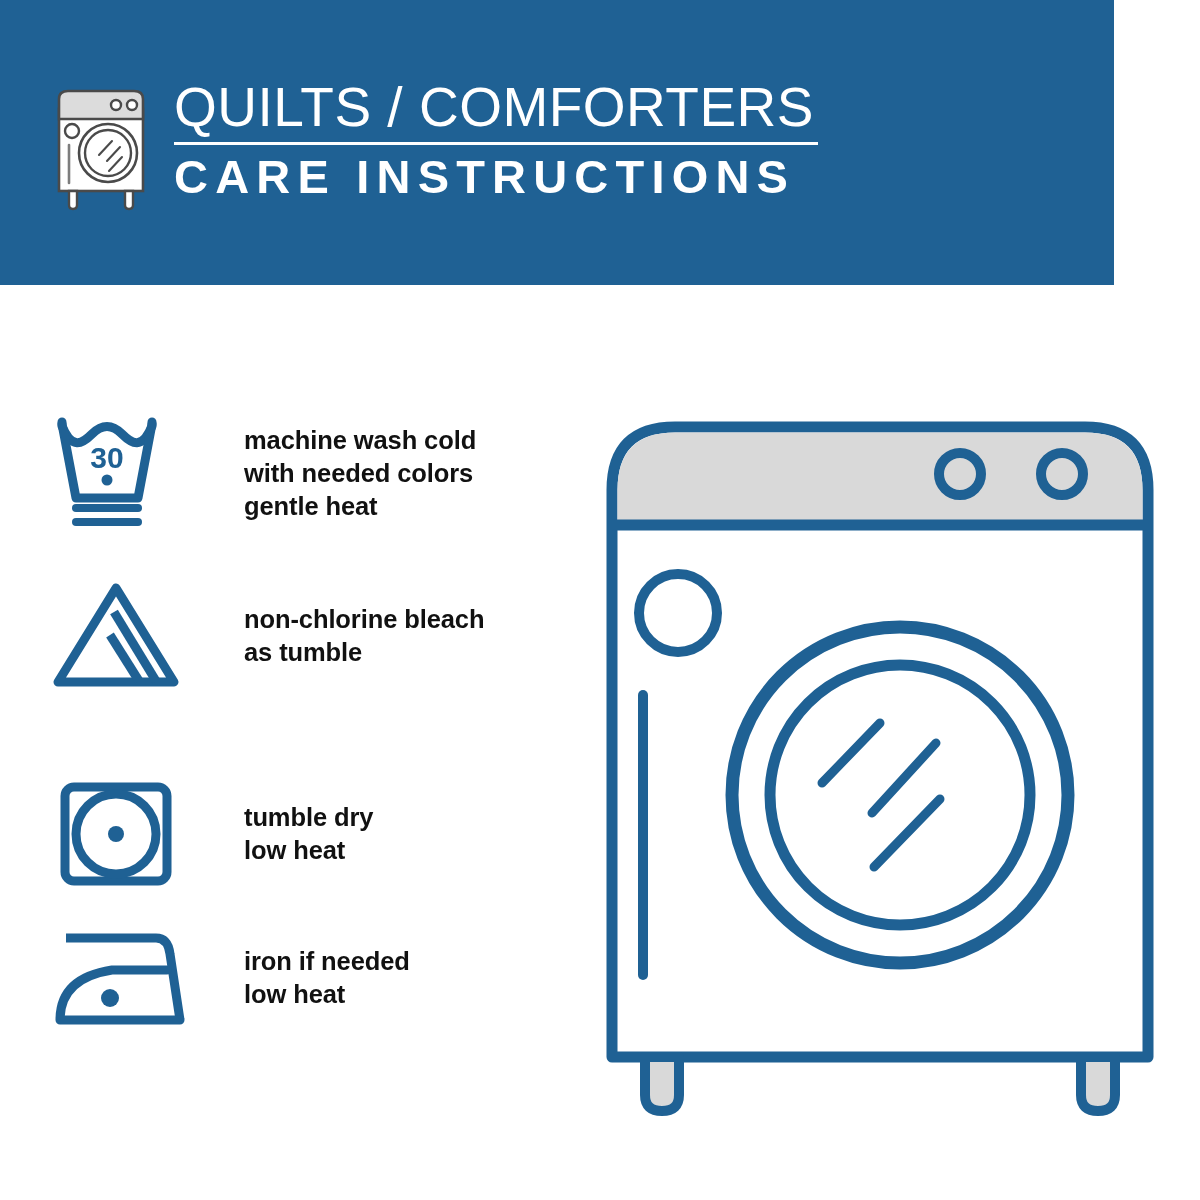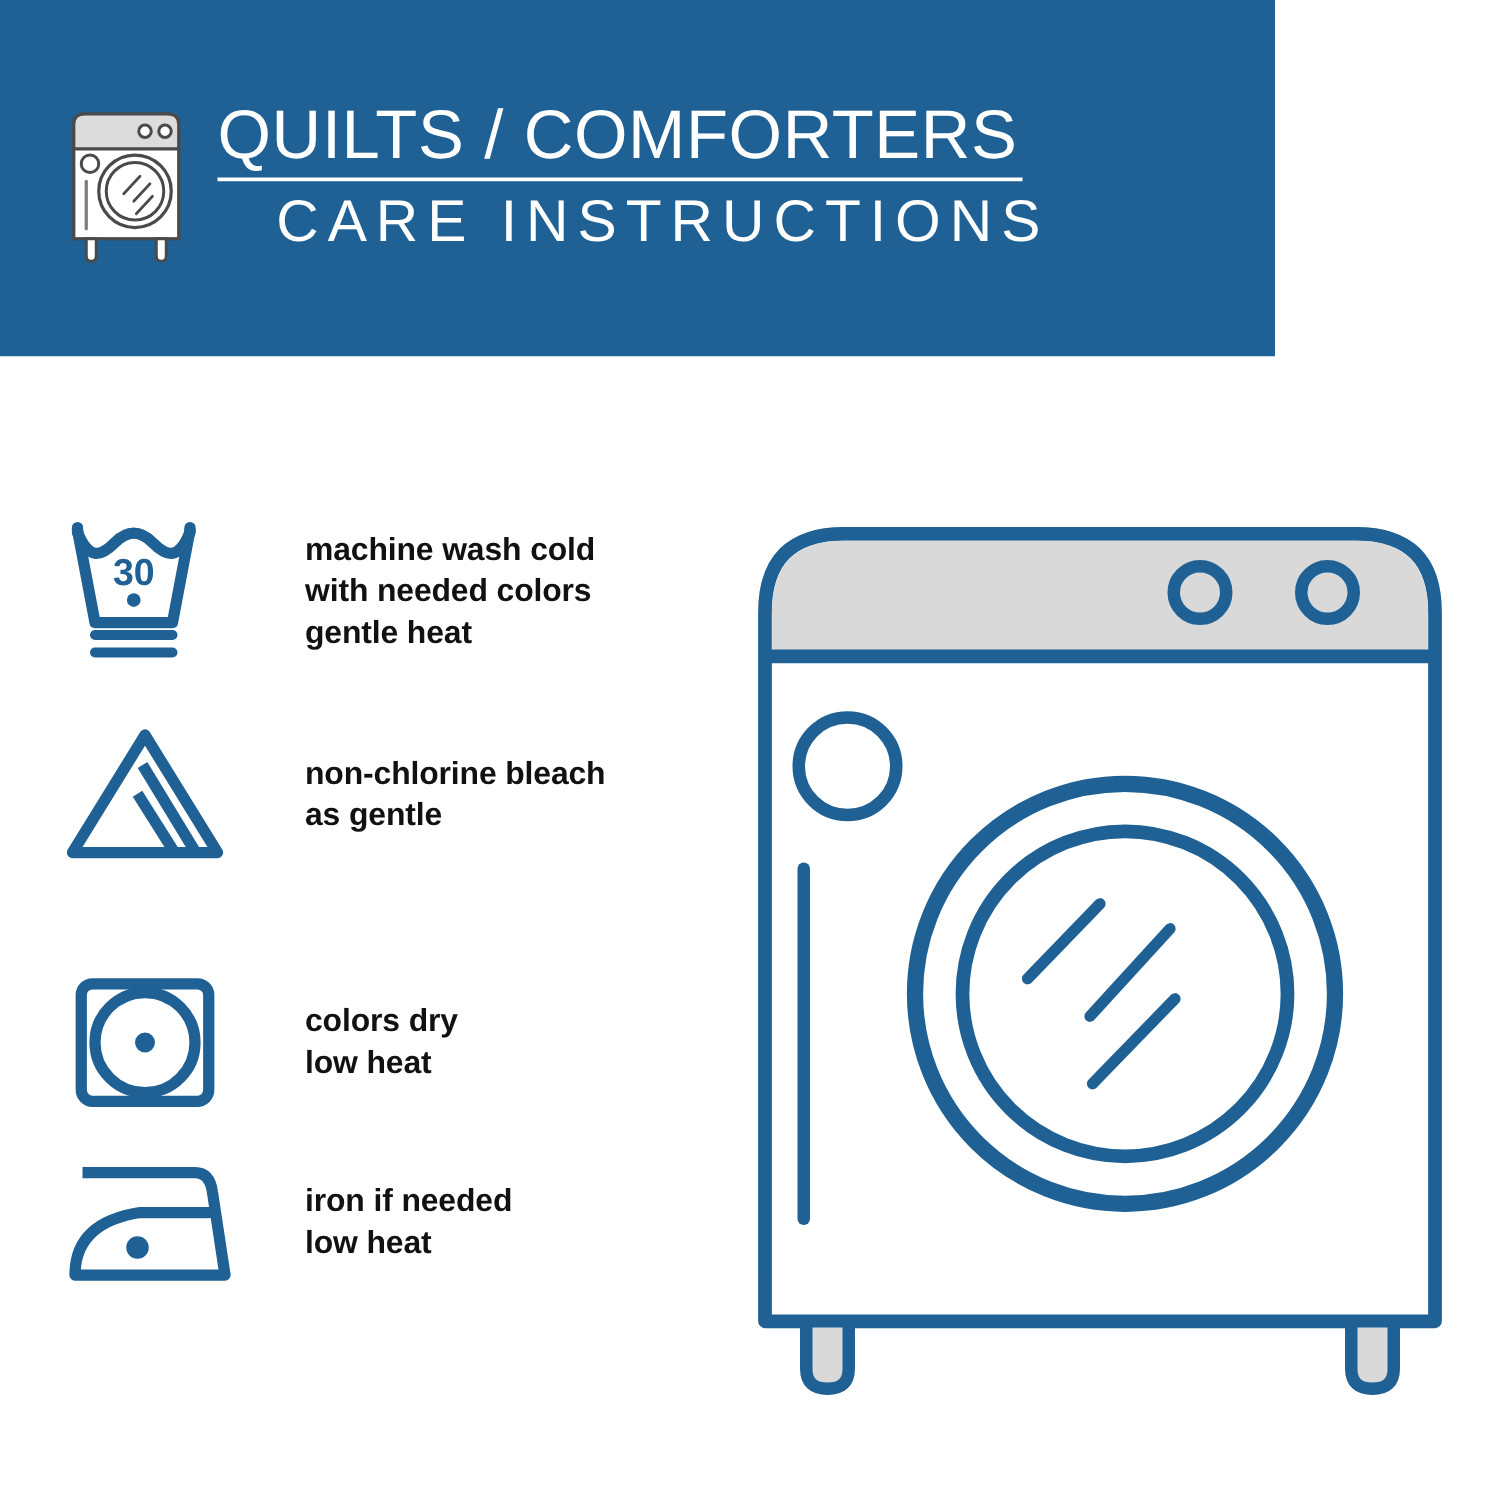--- a/index.html
+++ b/index.html
@@ -13,21 +13,21 @@
     font-family: "Liberation Sans", sans-serif;
     overflow: hidden;
     position: relative;
   }
 
   
   #header-band {
     position: absolute;
     left: 0;
     top: 0;
-    width: 1020px;
+    width: 1114px;
     height: 285px;
     background: #1f6194;
     box-sizing: border-box;
   }
   #header-inner {
     position: absolute;
     left: 52px;
     top: 78px;
     display: flex;
     align-items: flex-start;
@@ -54,24 +54,23 @@
   #title-divider {
     height: 3px;
     background: #ffffff;
     margin: 6px 0 6px 0;
     width: 644px;
   }
   #title-line-2 {
     color: #ffffff;
     font-size: 47px;
     line-height: 52px;
-    font-weight: 400;
+    font-weight: 700;
     letter-spacing: 7.2px;
     white-space: nowrap;
-    margin-left: 47px;
   }
 
   
   #symbol-list {
     position: absolute;
     left: 0;
     top: 400px;
     width: 560px;
   }
   .symbol-row {
@@ -182,34 +181,34 @@
       <svg width="140" height="118" viewBox="0 0 140 118">
 
         <path d="M64 10 L122 104 L6 104 Z" fill="none" stroke="#1f6194" stroke-width="9" stroke-linejoin="round"></path>
 
         <line x1="62" y1="34" x2="104" y2="103" stroke="#1f6194" stroke-width="9" stroke-linecap="butt"></line>
         <line x1="58" y1="57" x2="87" y2="103" stroke="#1f6194" stroke-width="9" stroke-linecap="butt"></line>
       </svg>
     </div>
     <div class="symbol-text">
       <div>non-chlorine bleach</div>
-      <div>as gentle</div>
+      <div>as tumble</div>
     </div>
   </div>
 
   <div class="symbol-row r2">
     <div class="symbol-icon">
       <svg width="140" height="118" viewBox="0 0 140 118">
         <rect x="13" y="12" width="102" height="94" rx="9" ry="9" fill="none" stroke="#1f6194" stroke-width="9"></rect>
         <circle cx="64" cy="59" r="40" fill="none" stroke="#1f6194" stroke-width="9"></circle>
         <circle cx="64" cy="59" r="8" fill="#1f6194"></circle>
       </svg>
     </div>
     <div class="symbol-text">
-      <div>colors dry</div>
+      <div>tumble dry</div>
       <div>low heat</div>
     </div>
   </div>
 
   <div class="symbol-row r3">
     <div class="symbol-icon">
       <svg width="140" height="118" viewBox="0 0 140 118">
 
         <path d="M14 18 L104 18 Q116 18 118 34 L128 100" fill="none" stroke="#1f6194" stroke-width="9" stroke-linecap="butt" stroke-linejoin="round"></path>
 

